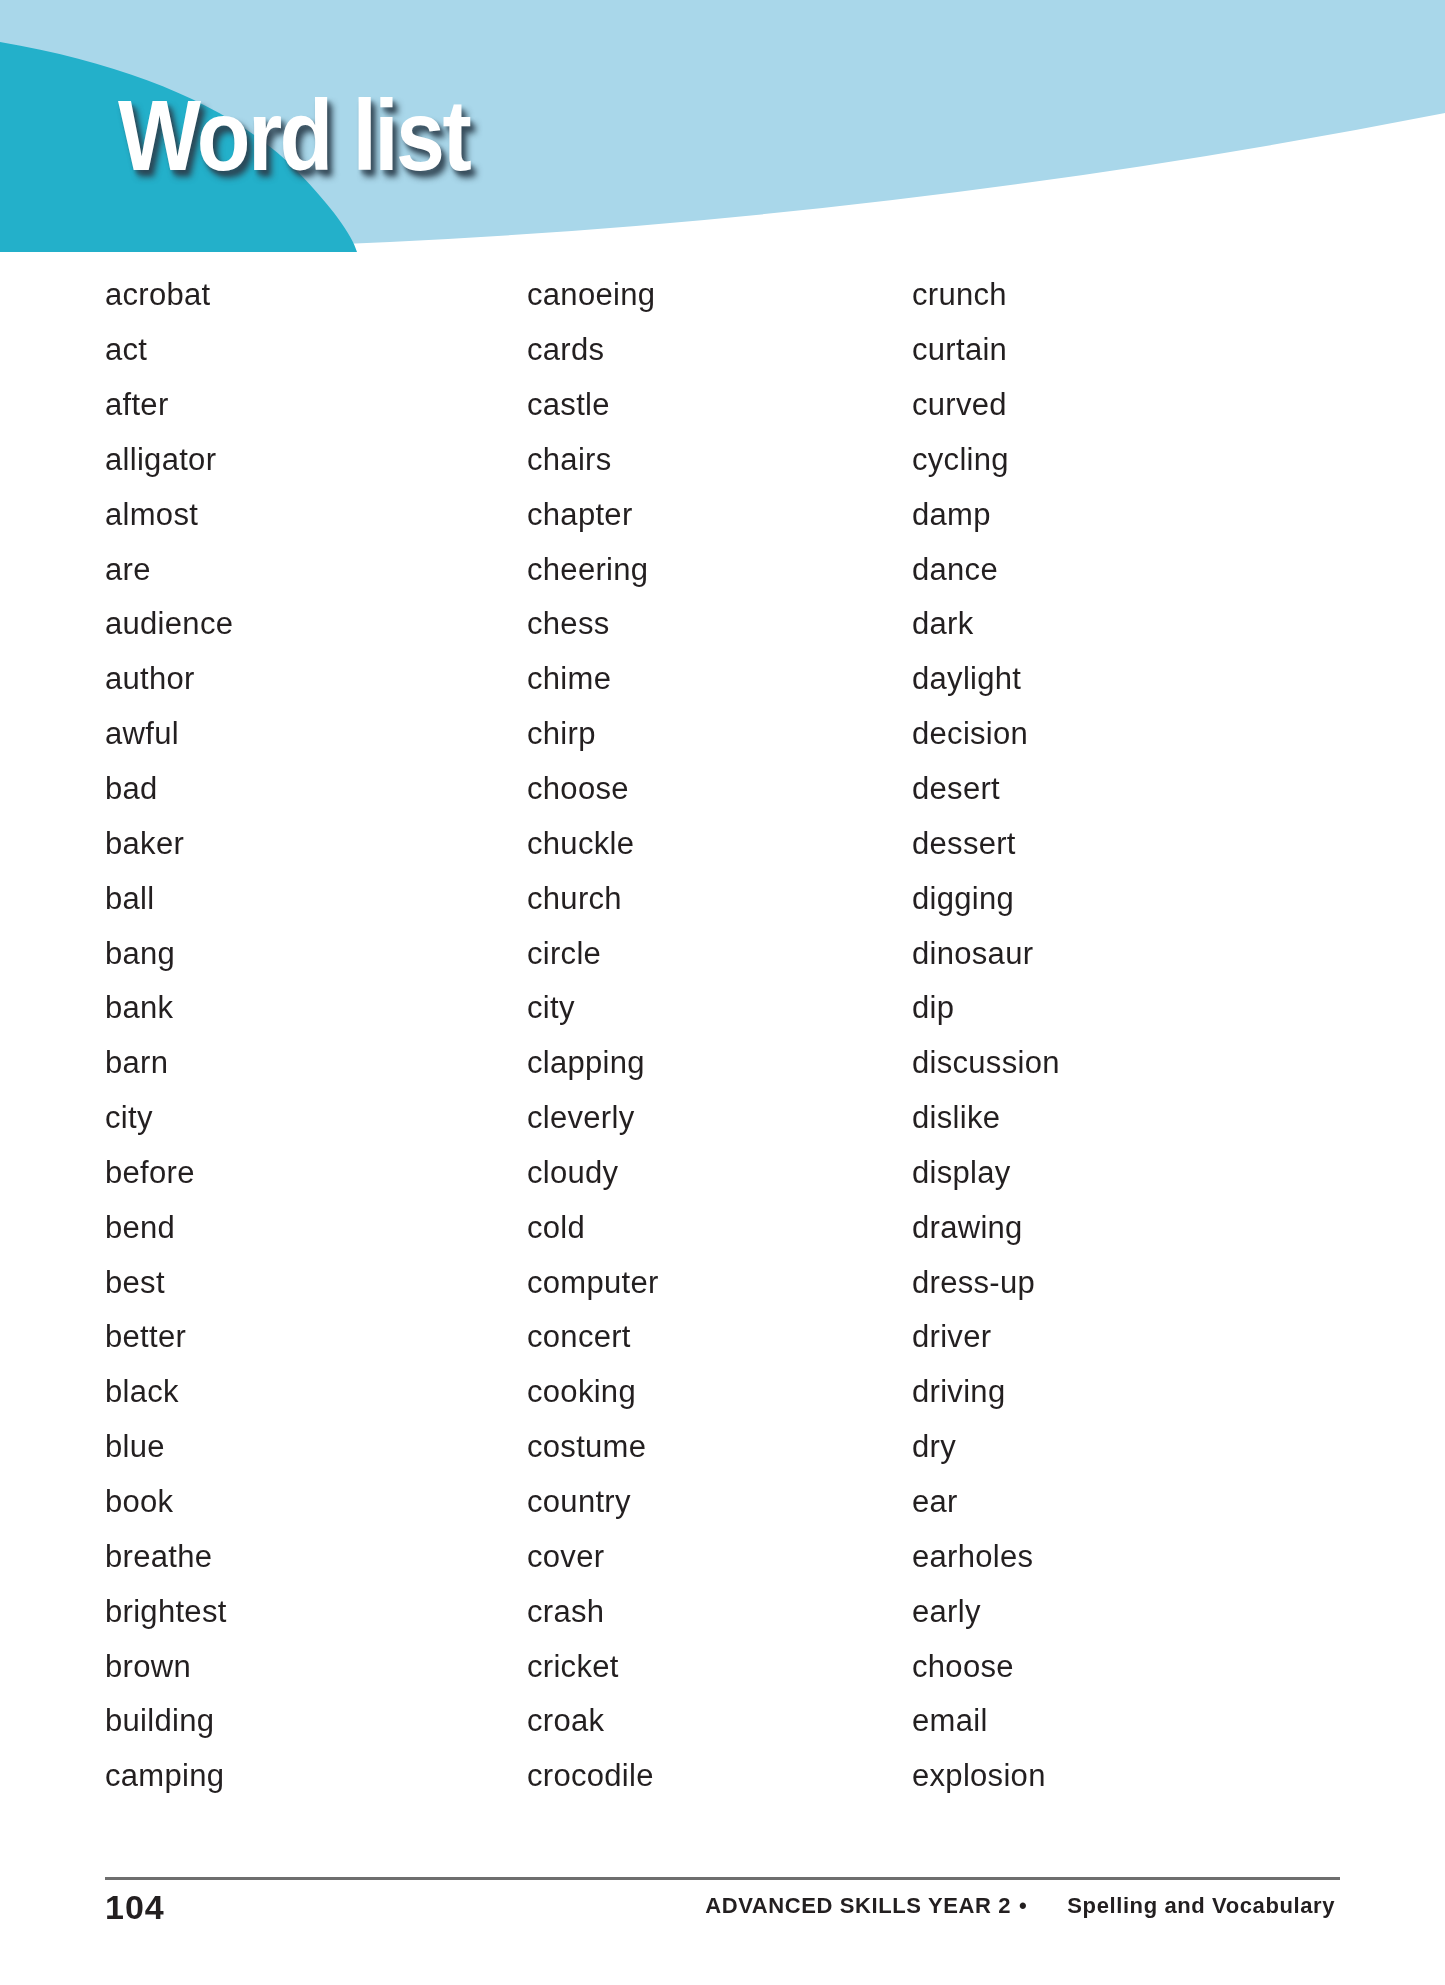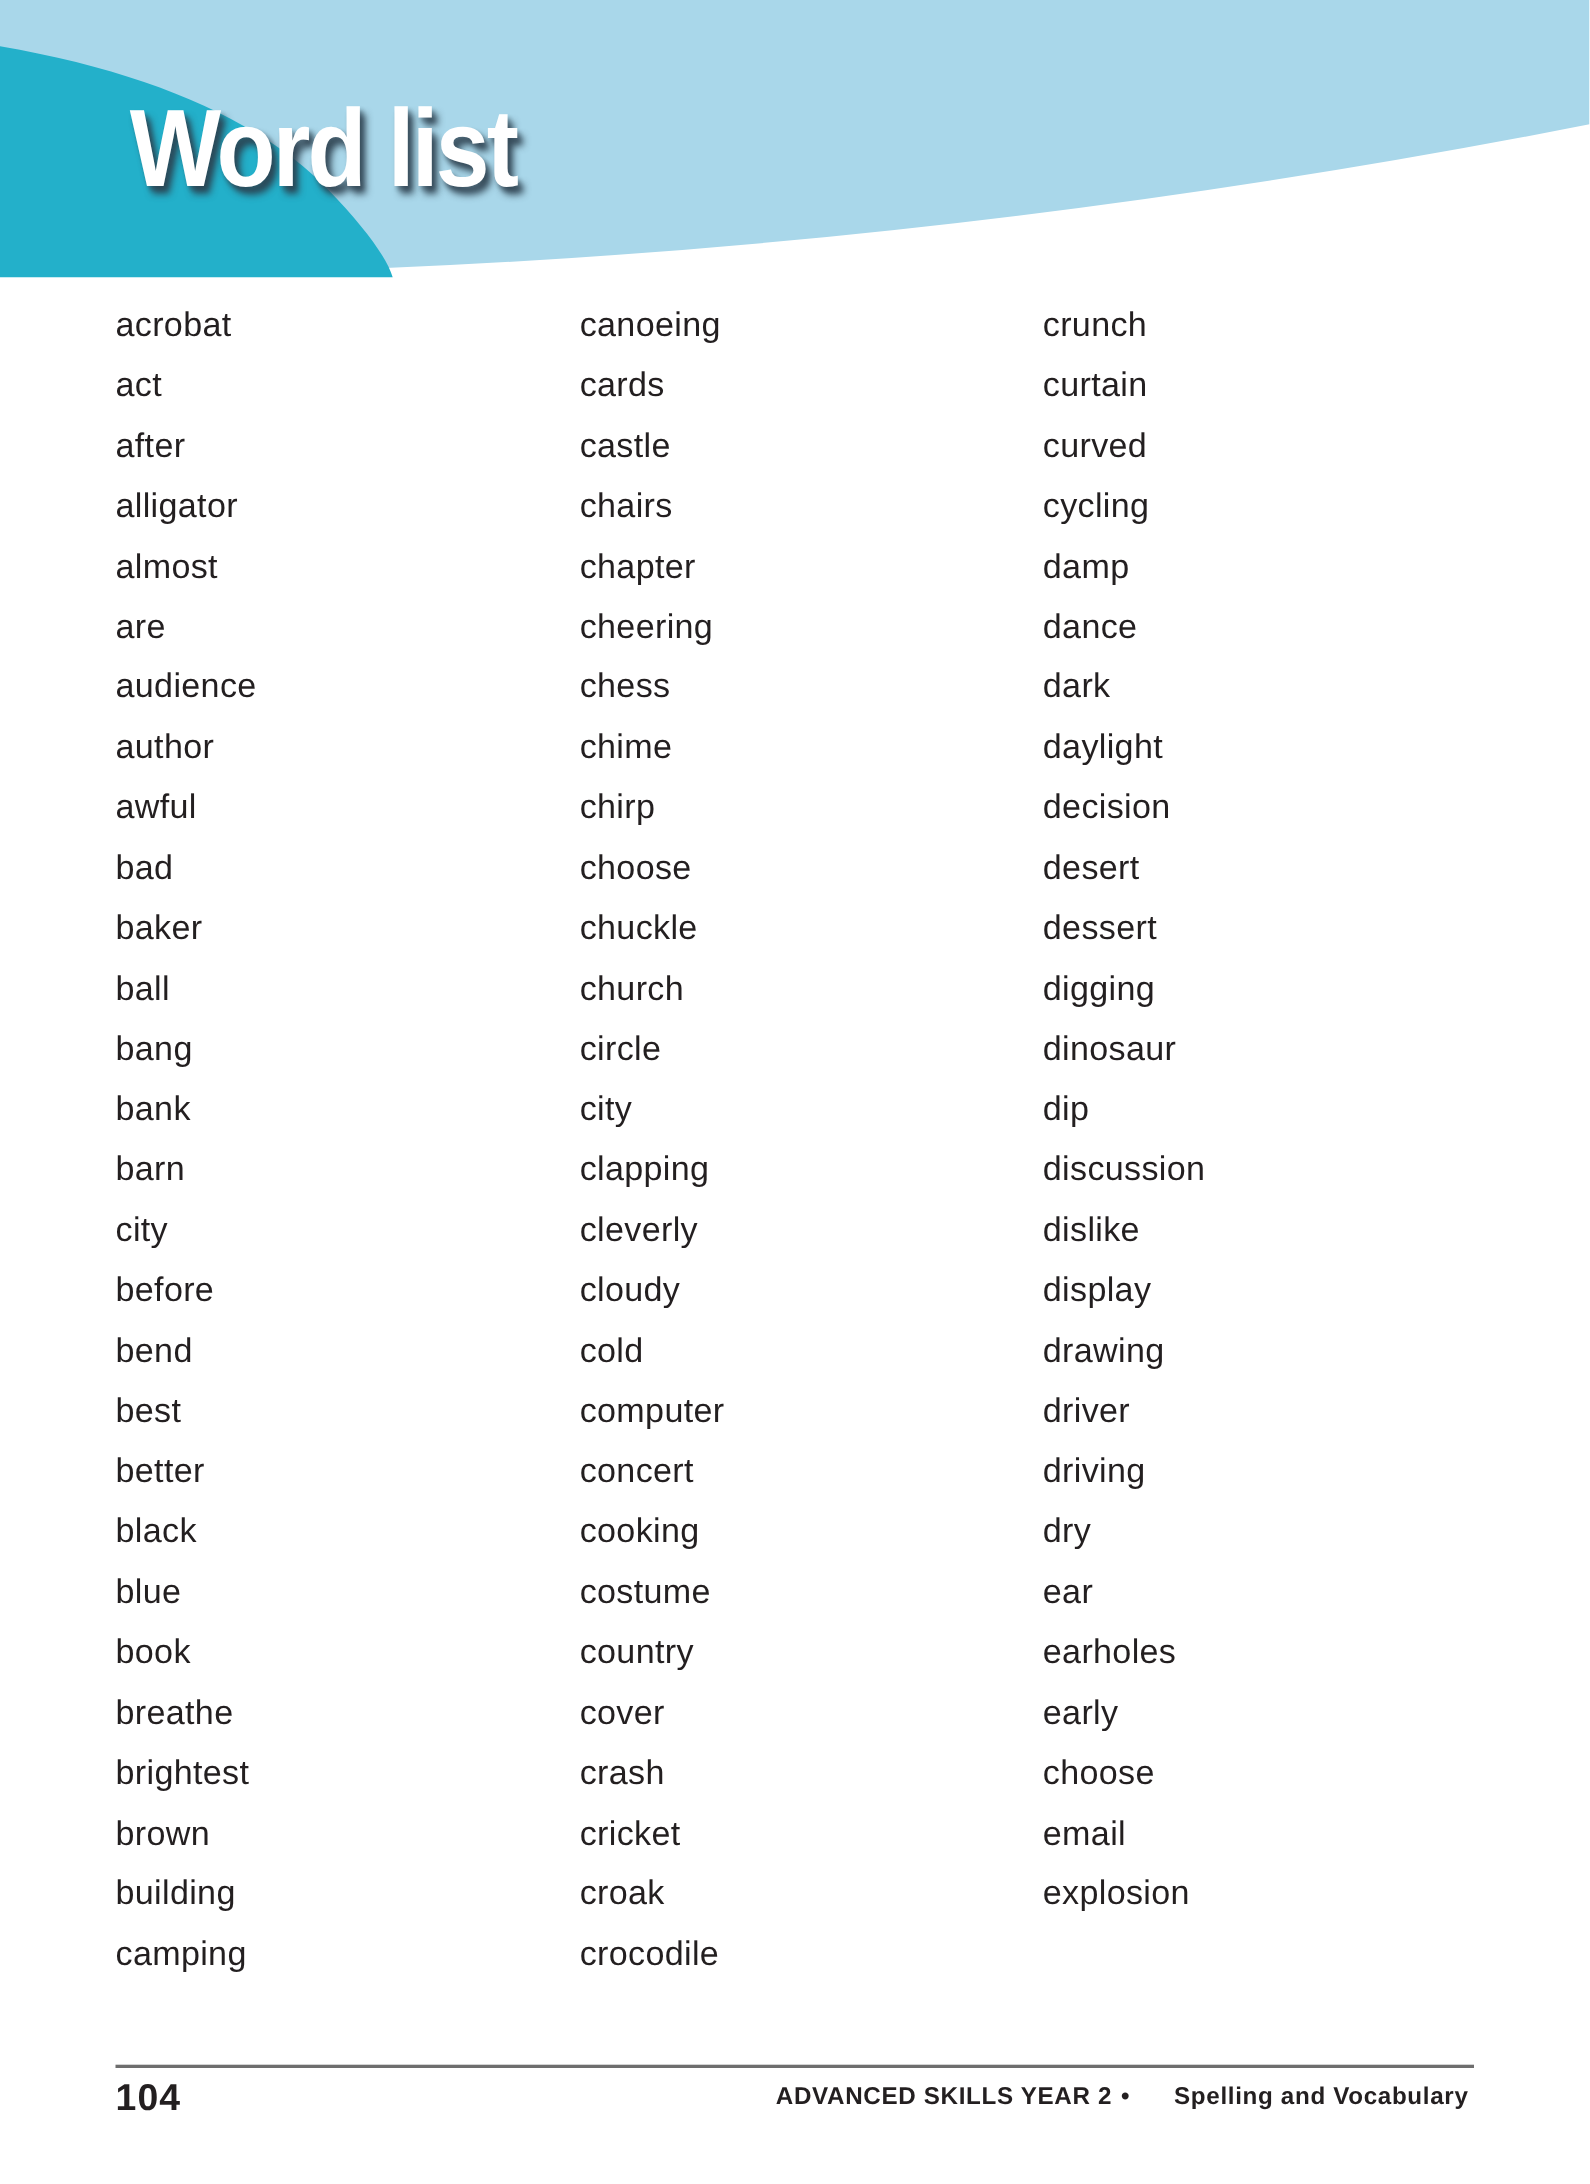--- a/index.html
+++ b/index.html
@@ -15,21 +15,21 @@
     font-size:100px;font-weight:bold;color:#ffffff;
     letter-spacing:-3px;white-space:nowrap;
     transform:scaleX(.88);transform-origin:left center;
     text-shadow:6px 7px 7px rgba(44,62,76,.85),3px 4px 4px rgba(44,62,76,.45);
   }
   
   .words{position:absolute;top:268px;left:0;width:1445px;}
   .col{position:absolute;top:0;width:390px;}
   .col-1{left:105px;}
   .col-2{left:527px;}
-  .col-3{left:948px;}
+  .col-3{left:912px;}
   .word{
     height:54.85px;display:flex;align-items:center;
     font-size:31px;letter-spacing:.3px;color:#231f20;
   }
   
   .footer-line{
     position:absolute;left:105px;top:1877px;width:1235px;height:3px;
     background:#6e6e6e;
   }
   .page-number{
@@ -133,20 +133,21 @@
       <div class="word">decision</div>
       <div class="word">desert</div>
       <div class="word">dessert</div>
       <div class="word">digging</div>
       <div class="word">dinosaur</div>
       <div class="word">dip</div>
       <div class="word">discussion</div>
       <div class="word">dislike</div>
       <div class="word">display</div>
       <div class="word">drawing</div>
+      <div class="word">dress-up</div>
       <div class="word">driver</div>
       <div class="word">driving</div>
       <div class="word">dry</div>
       <div class="word">ear</div>
       <div class="word">earholes</div>
       <div class="word">early</div>
       <div class="word">choose</div>
       <div class="word">email</div>
       <div class="word">explosion</div>
     </div>

